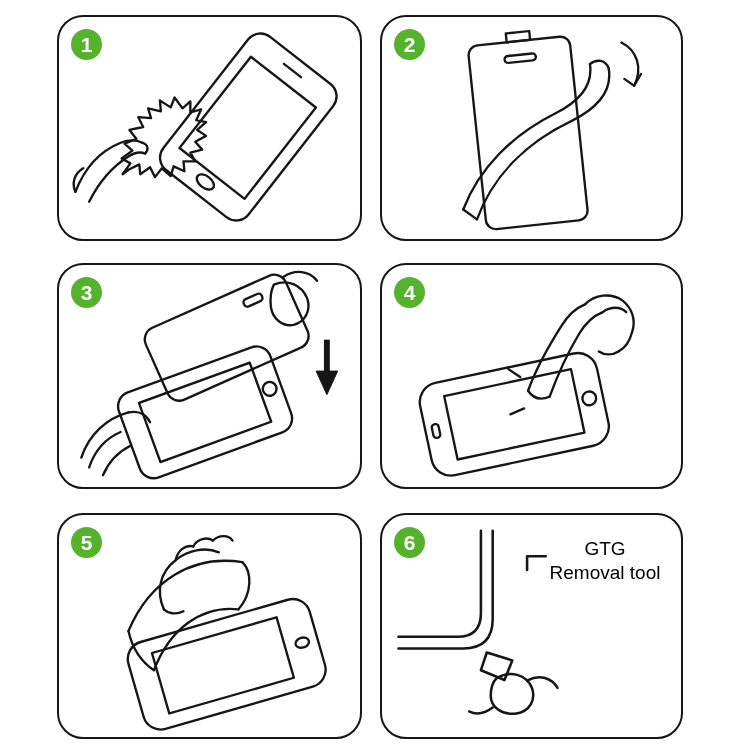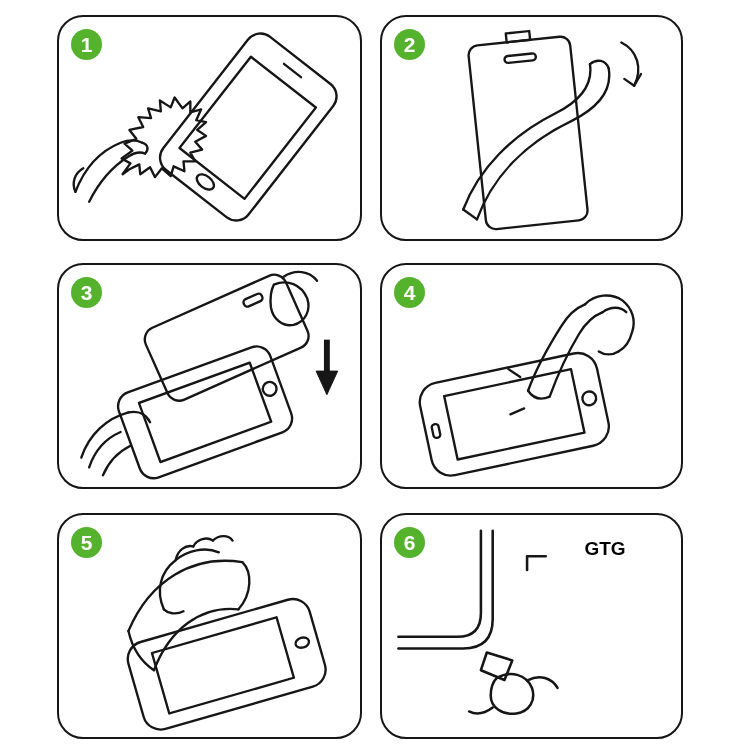--- a/index.html
+++ b/index.html
@@ -31,21 +31,21 @@
   }
   .p1 { left: 57px;  top: 15px;  }
   .p2 { left: 380px; top: 15px;  width: 303px; }
   .p3 { left: 57px;  top: 263px; }
   .p4 { left: 380px; top: 263px; width: 303px; }
   .p5 { left: 57px;  top: 513px; }
   .p6 { left: 380px; top: 513px; width: 303px; }
   .tool-label {
     position: absolute; left: 148px; top: 22px; width: 150px;
     text-align: center; color: #000000;
-    font-weight: bold; font-size: 19px; line-height: 1.25;
+    font-weight: normal; font-size: 19px; line-height: 1.25;
     z-index: 2;
   }
 </style>
 </head>
 <body>
 
 <div>
 
   <section class="panel p1">
     <div class="badge">
@@ -183,20 +183,21 @@
       </g>
     </svg>
   </section>
 
   <section class="panel p6">
     <div class="badge">
       <span>6</span>
     </div>
     <div class="tool-label">
       <div>GTG</div>
+      <div>Removal tool</div>
     </div>
     <svg viewBox="0 0 303 226">
       <g fill="none" stroke="#161616" stroke-width="2.6" stroke-linecap="round" stroke-linejoin="round">
         <g>
           <path d="M100,16 L100,100 Q100,124 76,124 L16,124"></path>
           <path d="M112,16 L112,106 Q112,136 82,136 L16,136"></path>
         </g>
         <path d="M106,140 L132,148 L124,168 L100,158 Z"></path>
         <g>
           <path d="M116,166 C130,158 146,162 152,176 C156,188 150,200 136,202 C122,204 110,196 110,184 C110,176 112,170 116,166 Z"></path>

